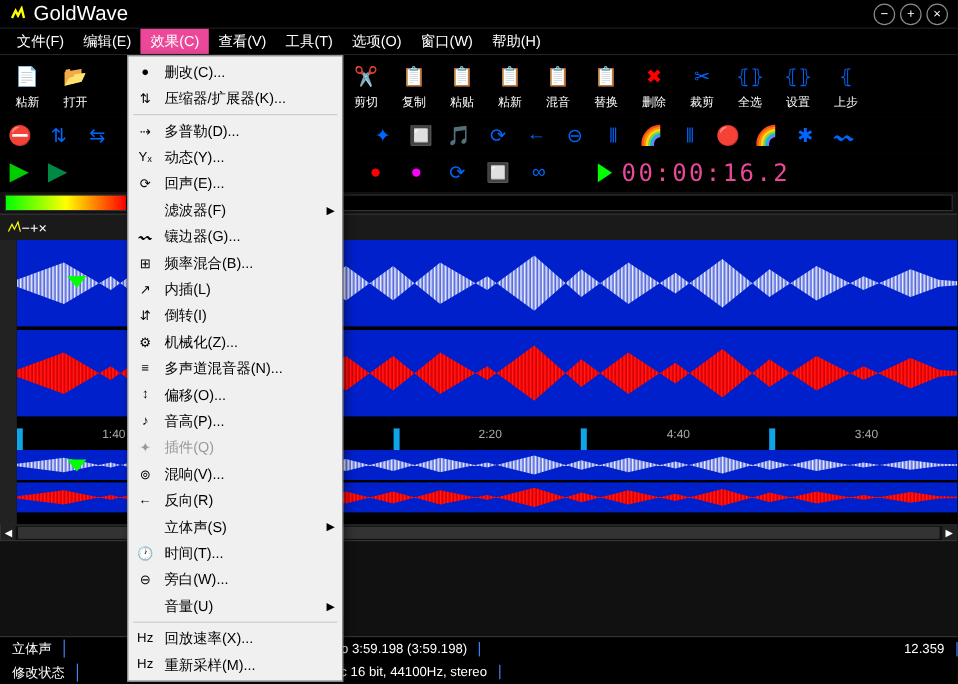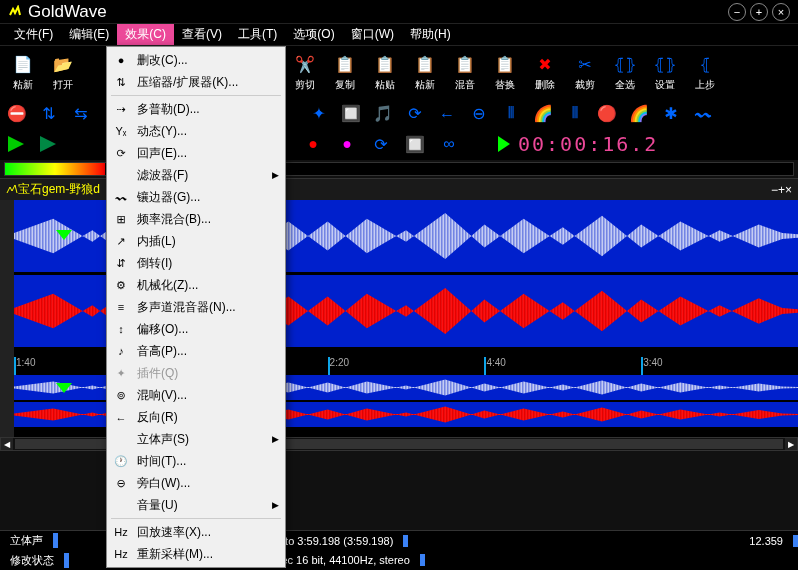--- a/index.html
+++ b/index.html
@@ -26,36 +26,36 @@
 .doctitle .t { flex: 1; color: #ff0; font-size: 12px; }
 .waveform { background: #000; position: relative; height: 175px; display: flex; }
 .wf-left { width: 14px; background: #222; }
 .wf-main { flex: 1; position: relative; overflow: hidden; }
 .channel { position: absolute; left: 0; right: 0; background: #0020cc; }
 .channel.top { top: 0; height: 72px; }
 .channel.bot { top: 75px; height: 72px; }
 .wave-white { position: absolute; top: 10%; bottom: 10%; left: 0; right: 0; background: repeating-linear-gradient(90deg, rgba(255,255,255,0.95) 0px, rgba(255,255,255,0.6) 1px, rgba(255,255,255,0.3) 2px, rgba(255,255,255,0.9) 3px); clip-path: polygon(0 45%, 5% 20%, 10% 60%, 15% 10%, 20% 70%, 25% 15%, 30% 65%, 35% 25%, 40% 75%, 45% 20%, 50% 60%, 55% 10%, 60% 70%, 65% 20%, 70% 65%, 75% 15%, 80% 70%, 85% 25%, 90% 60%, 95% 30%, 98% 45%, 100% 47%, 100% 53%, 98% 55%, 95% 70%, 90% 40%, 85% 75%, 80% 30%, 75% 85%, 70% 35%, 65% 80%, 60% 30%, 55% 90%, 50% 40%, 45% 80%, 40% 25%, 35% 75%, 30% 35%, 25% 85%, 20% 30%, 15% 90%, 10% 40%, 5% 80%, 0 55%); }
 .wave-red { position: absolute; top: 10%; bottom: 10%; left: 0; right: 0; background: repeating-linear-gradient(90deg, #ff0000 0px, #cc0000 1px, #ff2020 2px, #ff0000 3px); clip-path: polygon(0 45%, 5% 20%, 10% 60%, 15% 10%, 20% 70%, 25% 15%, 30% 65%, 35% 25%, 40% 75%, 45% 20%, 50% 60%, 55% 10%, 60% 70%, 65% 20%, 70% 65%, 75% 15%, 80% 70%, 85% 25%, 90% 60%, 95% 28%, 98% 45%, 100% 47%, 100% 53%, 98% 55%, 95% 72%, 90% 40%, 85% 75%, 80% 30%, 75% 85%, 70% 35%, 65% 80%, 60% 30%, 55% 90%, 50% 40%, 45% 80%, 40% 25%, 35% 75%, 30% 35%, 25% 85%, 20% 30%, 15% 90%, 10% 40%, 5% 80%, 0 55%); }
 .timeruler { position: absolute; left: 0; right: 0; bottom: 0; height: 18px; background: #000; display: flex; color: #aaa; font-size: 10px; }
-.timeruler span { flex: 1; border-left: 2px solid #0ea5e9; }
+.timeruler span { flex: 1; text-align: center; border-left: 5px solid #0ea5e9; }
 .overview { background: #000; height: 62px; display: flex; }
 .ov-main { flex: 1; position: relative; }
 .ov-channel { position: absolute; left: 0; right: 0; background: #0020cc; }
 .ov-channel.top { top: 0; height: 25px; }
 .ov-channel.bot { top: 27px; height: 25px; }
 .playcursor { position: absolute; top: 0; bottom: 0; width: 0; height: 0; border-left: 8px solid transparent; border-right: 8px solid transparent; border-top: 10px solid #0f0; }
 .dropdown { position: absolute; left: 106px; top: 46px; width: 180px; background: #f0f0f0; border: 1px solid #888; box-shadow: 2px 2px 8px rgba(0,0,0,0.5); z-index: 100; color: #000; padding: 2px 0; }
 .dropdown .item { height: 22px; display: flex; align-items: center; padding: 0 24px 0 4px; cursor: pointer; font-size: 12px; position: relative; }
 .dropdown .item.disabled { color: #999; }
 .dropdown .item .ic { width: 20px; text-align: center; margin-right: 6px; font-size: 11px; }
 .dropdown .item .arrow { position: absolute; right: 6px; font-size: 9px; }
 .dropdown .sep { height: 1px; background: #ccc; margin: 2px 4px; }
 .statusbar { position: absolute; bottom: 0; left: 0; right: 0; height: 40px; background: #000; display: flex; flex-direction: column; border-top: 1px solid #333; font-size: 11px; }
 .statusbar .r { display: flex; height: 20px; align-items: center; }
-.statusbar .cell { padding: 0 10px; border-right: 5px solid #3b82f6; }
+.statusbar .cell { padding: 0 10px; border-right: 1px solid #3b82f6; }
 .scrollbar-h { height: 14px; background: #111; border: 1px solid #333; position: relative; }
 .scrollbar-h .thumb { position: absolute; left: 14px; right: 14px; top: 1px; bottom: 1px; background: #333; }
 .scrollbar-h .arr { position: absolute; width: 12px; top: 0; bottom: 0; background: #222; display:flex; align-items:center; justify-content:center; font-size:8px;}
 </style>
 </head>
 <body>
 
 <div class="titlebar">
   <svg class="logo" viewBox="0 0 14 14">
       <path d="M2 10 L5 4 L7 8 L10 2 L12 10" stroke="#ff0" fill="none" stroke-width="2"></path>
@@ -175,21 +175,20 @@
 </div>
 
 <div class="levelbar">
     <div class="levelgrad"></div>
   </div>
 
 <div class="doctitle">
   <svg width="12" height="12">
       <path d="M1 9 L4 3 L6 7 L9 1 L11 9" stroke="#ff0" fill="none"></path>
     </svg>
-  <div class="t">宝石gem-野狼d</div>
   <div class="winbtn">−</div>
   <div class="winbtn">+</div>
   <div class="winbtn">×</div>
 </div>
 
 <div class="waveform">
   <div class="wf-left"></div>
   <div class="wf-main">
     <div class="channel top">
         <div class="wave-white"></div>

